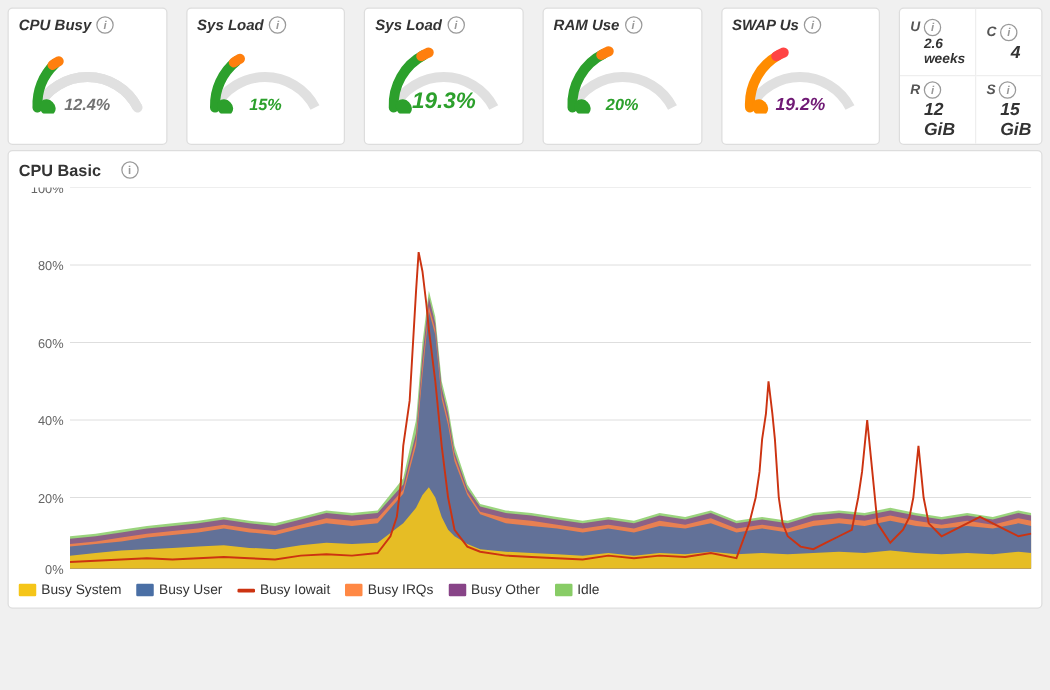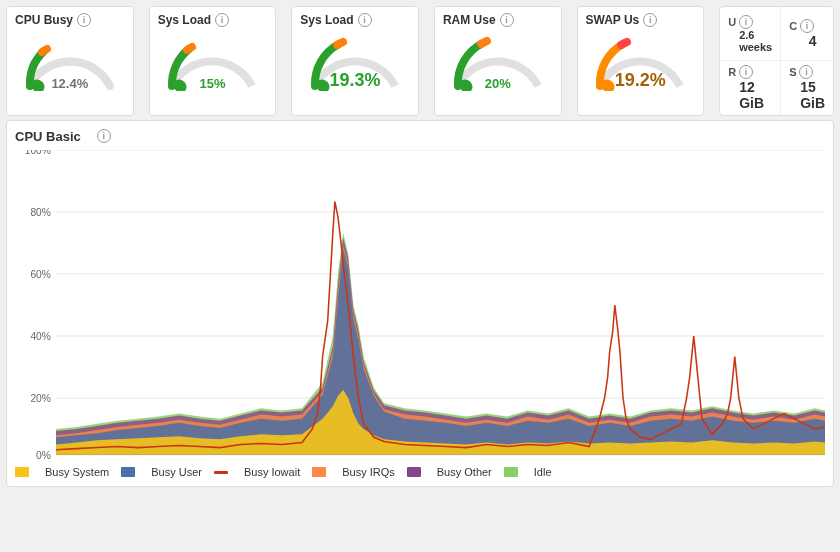--- a/index.html
+++ b/index.html
@@ -3,20 +3,21 @@
   <meta charset="utf-8">
   <style>
     * { box-sizing: border-box; margin: 0; padding: 0; }
     body { background: #f0f0f0; font-family: Arial, sans-serif; font-size: 12px; color: #333; width: 840px; height: 552px; overflow: hidden; }
     
     .top-row {
       display: flex;
       gap: 15px;
       padding: 6px 6px 4px 6px;
       background: #f0f0f0;
+      font-style: italic;
     }
     
     .gauge-card {
       background: #fff;
       border: 1px solid #ddd;
       border-radius: 4px;
       padding: 6px 8px;
       flex: 1;
       display: flex;
       flex-direction: column;
@@ -138,21 +139,21 @@
       display: flex;
       gap: 12px;
       flex-wrap: wrap;
       margin-top: 6px;
       align-items: center;
     }
     
     .legend-item {
       display: flex;
       align-items: center;
-      gap: 16px;
+      gap: 4px;
       font-size: 11px;
     }
     
     .legend-color {
       width: 14px;
       height: 3px;
       border-radius: 1px;
     }
   </style>
 </head>
@@ -234,21 +235,21 @@
       <span>SWAP Us</span>
       <span class="info-icon">i</span>
     </div>
     <div class="gauge-wrapper">
       <svg class="gauge-svg" viewBox="0 0 100 60">
         <path d="M10,55 A45,45 0 0,1 90,55" fill="none" stroke="#e0e0e0" stroke-width="8"></path>
         <path d="M10,55 A45,45 0 0,1 33,13" fill="none" stroke="#ff8c00" stroke-width="8" stroke-linecap="round"></path>
         <path d="M31,14 A45,45 0 0,1 37,11" fill="none" stroke="#ff4444" stroke-width="8" stroke-linecap="round"></path>
         <ellipse cx="18" cy="55" rx="6" ry="7" fill="#ff8c00" transform="rotate(-45 18 55)"></ellipse>
       </svg>
-      <div class="gauge-value" style="color:#a16207; font-size:18px;">19.2%</div>
+      <div class="gauge-value" style="color:#701a75; font-size:14px;">19.2%</div>
     </div>
   </div>
 
   <div class="info-cards">
     <div class="info-cell">
       <div class="info-cell-label">
         <span>U</span>
         <span class="info-icon">i</span>
       </div>
       <div class="info-cell-value" style="font-size:11px;">2.6 weeks</div>

